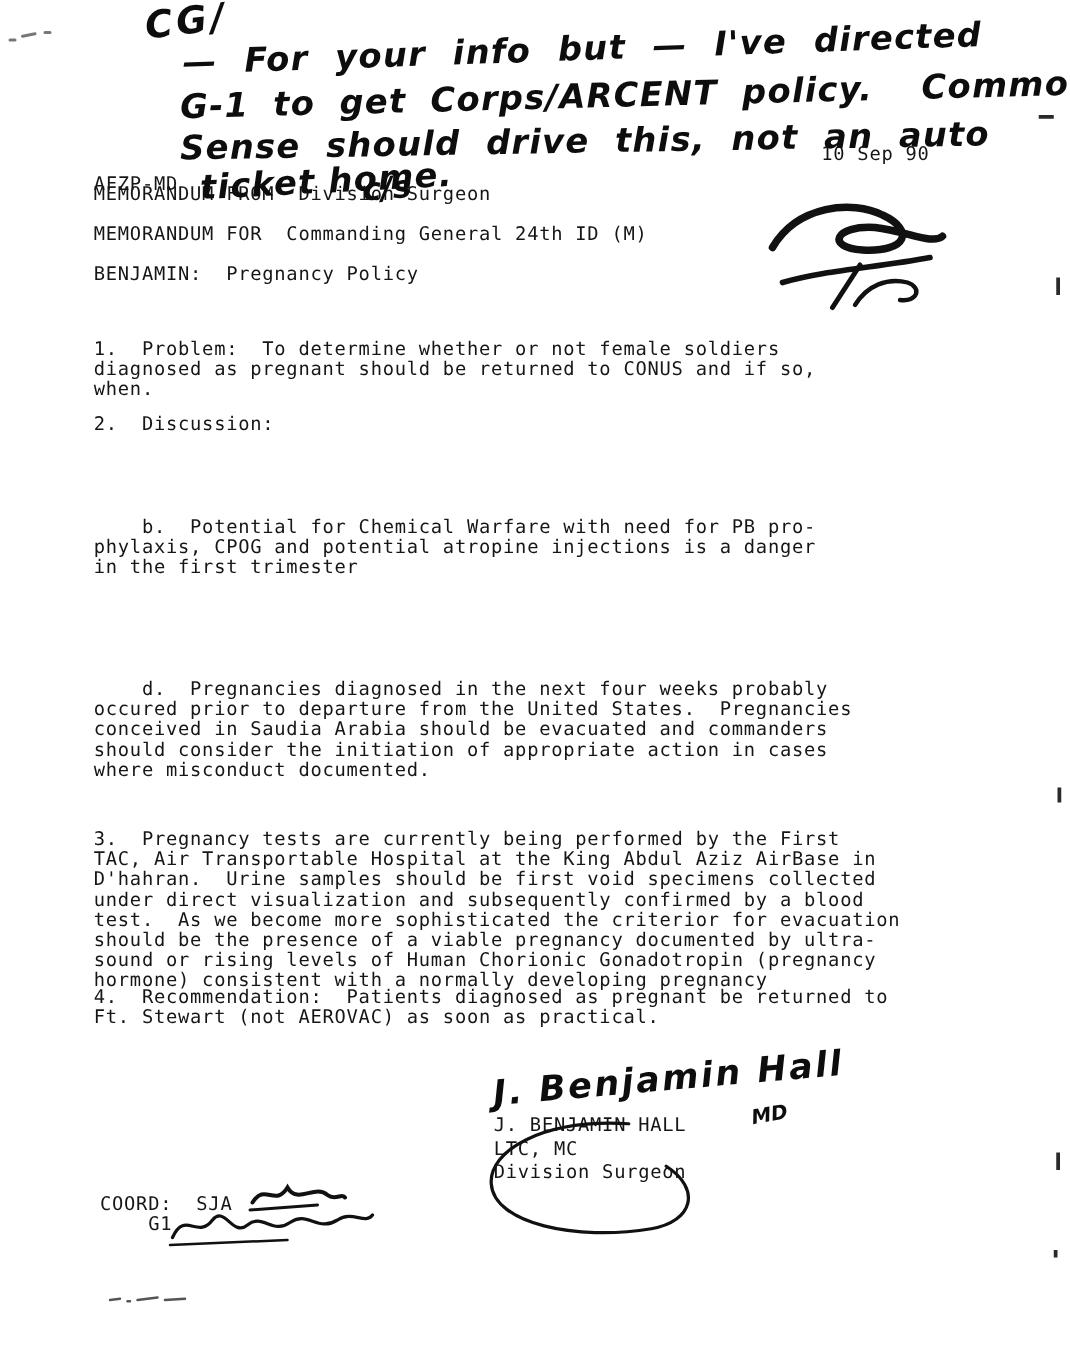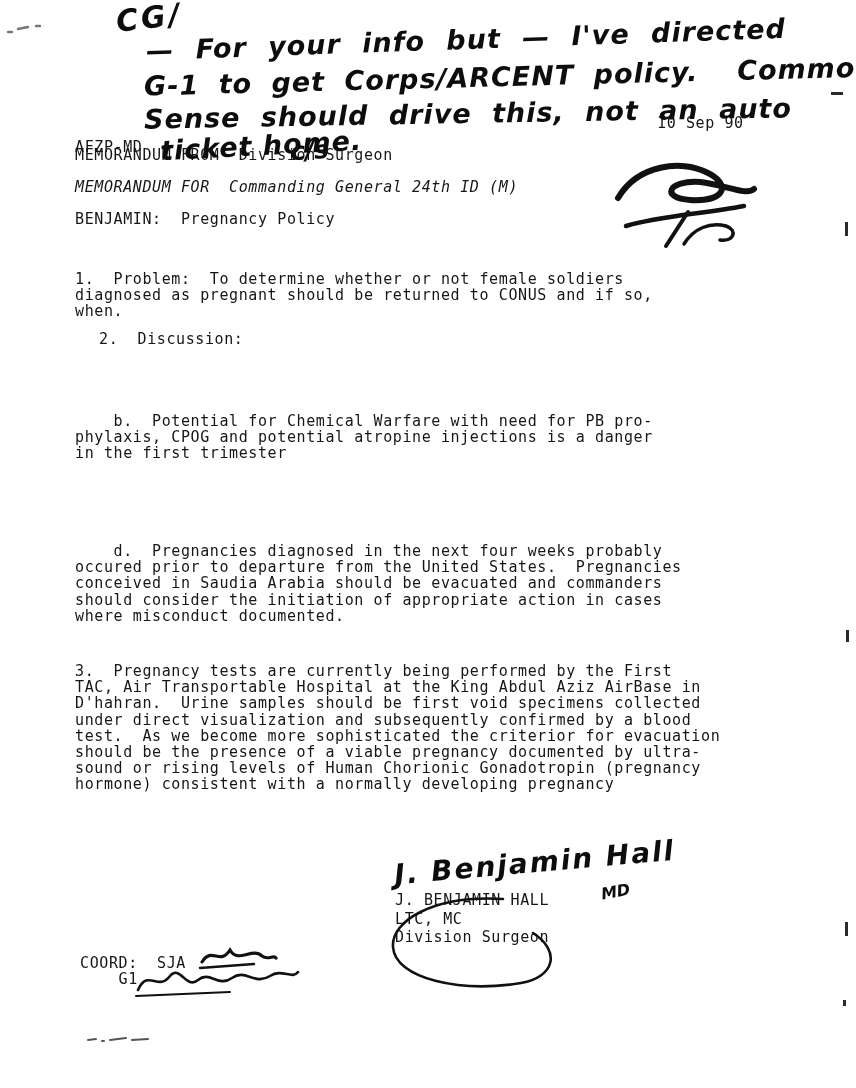--- a/index.html
+++ b/index.html
@@ -25,24 +25,24 @@
     position:absolute;
     font-family:"DejaVu Sans","Liberation Sans",sans-serif;
     font-style:italic;
     font-weight:700;
     color:#0d0d0d;
     white-space:pre;
   }
   #office{left:75px;top:115px;margin-top:24px;}
   #date{left:657px;top:115px;text-align:center;}
   #memo-from{left:75px;top:147px;}
-  #memo-for{left:75px;top:179px;font-style:italic;}
+  #memo-for{left:75px;top:179px;}
   #subject{left:75px;top:211px;}
   #p1{left:75px;top:271px;}
-  #p2h{left:75px;top:331px;margin-left:24px;}
+  #p2h{left:75px;top:331px;}
   #p2a{left:75px;top:364px;}
   #p2b{left:75px;top:413px;}
   #p2c{left:75px;top:478px;}
   #p2d{left:75px;top:543px;}
   #p3{left:75px;top:663px;}
   #p4{left:75px;top:789px;}
   #sig-block{left:395px;top:891px;line-height:18.5px;}
   #coord-block{left:80px;top:955px;}
 
   #hw-cc{left:116px;top:0px;font-size:30px;transform:rotate(-7deg);letter-spacing:3px;}
@@ -93,20 +93,22 @@
 should consider the initiation of appropriate action in cases
 where misconduct documented.</div>
   <div class="typed" id="p3">3.  Pregnancy tests are currently being performed by the First
 TAC, Air Transportable Hospital at the King Abdul Aziz AirBase in
 D'hahran.  Urine samples should be first void specimens collected
 under direct visualization and subsequently confirmed by a blood
 test.  As we become more sophisticated the criterior for evacuation
 should be the presence of a viable pregnancy documented by ultra-
 sound or rising levels of Human Chorionic Gonadotropin (pregnancy
 hormone) consistent with a normally developing pregnancy</div>
+  <div class="typed" id="p4">4.  Recommendation:  Patients diagnosed as pregnant be returned to
+Ft. Stewart (not AEROVAC) as soon as practical.</div>
 
   <div class="typed" id="sig-block">J. BENJAMIN HALL
 LTC, MC
 Division Surgeon</div>
   <div class="typed" id="coord-block">COORD:  SJA
     G1</div>
 
   <div class="hand" id="hw-cc">CG/</div>
   <div class="hand" id="hw1">— For your info but — I've directed</div>
   <div class="hand" id="hw2">G-1 to get Corps/ARCENT policy.  Common</div>

